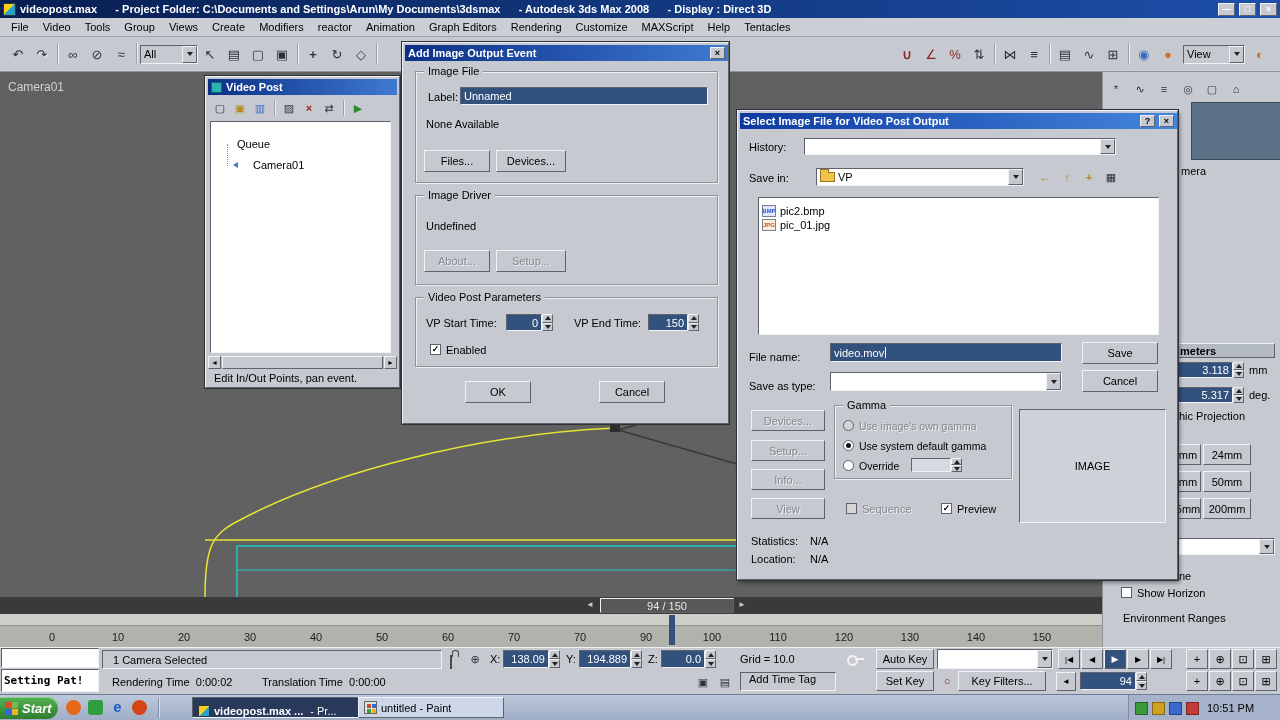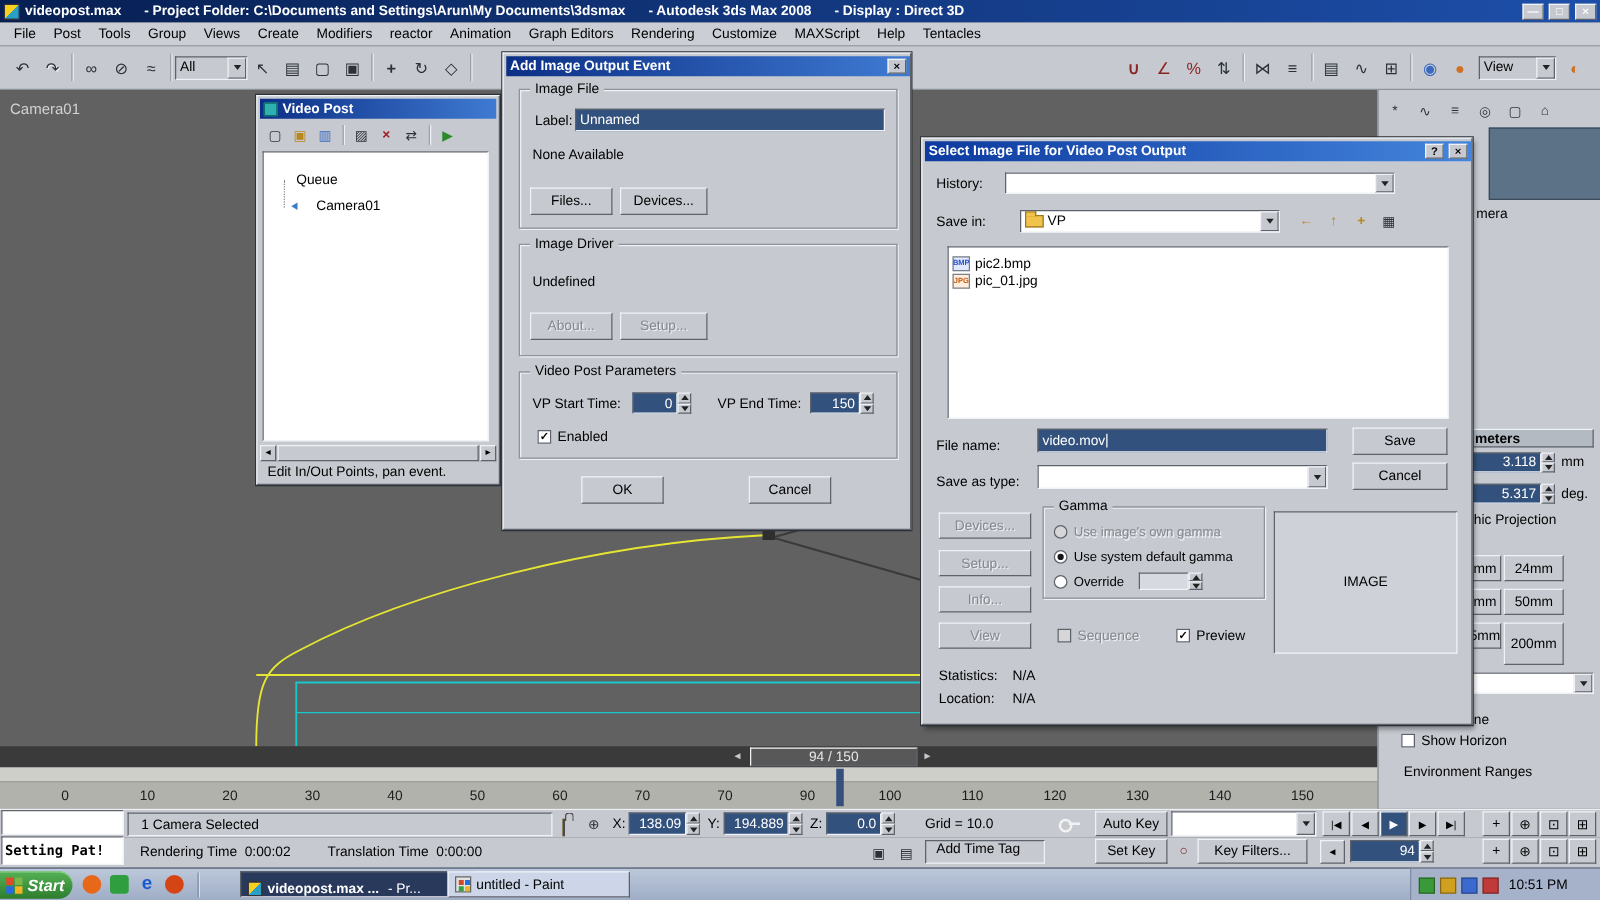--- a/index.html
+++ b/index.html
@@ -67,21 +67,21 @@
   <span class="maxico"></span>
   <span style="white-space:pre;font-weight:bold">videopost.max      - Project Folder: C:\Documents and Settings\Arun\My Documents\3dsmax      - Autodesk 3ds Max 2008      - Display : Direct 3D</span>
   <span style="flex:1"></span>
   <span class="btn bevel-out winbtn">—</span>
   <span class="btn bevel-out winbtn">□</span>
   <span class="btn bevel-out winbtn">×</span>
 </div>
 
 <div class="abs" style="left:0;top:18px;width:1280px;height:19px;background:#cbcfd5;display:flex;padding-left:4px;border-bottom:1px solid #9aa0a8">
   <span class="menuitem">File</span>
-  <span class="menuitem">Post</span>
+  <span class="menuitem">Video</span>
   <span class="menuitem">Tools</span>
   <span class="menuitem">Group</span>
   <span class="menuitem">Views</span>
   <span class="menuitem">Create</span>
   <span class="menuitem">Modifiers</span>
   <span class="menuitem">reactor</span>
   <span class="menuitem">Animation</span>
   <span class="menuitem">Graph Editors</span>
   <span class="menuitem">Rendering</span>
   <span class="menuitem">Customize</span>
@@ -192,21 +192,21 @@
     </span>
   <span class="abs lbl" style="left:146px;top:317px">deg.</span>
 
   <span class="abs lbl" style="left:76px;top:338px">hic Projection</span>
 
   <div class="abs btn bevel-out" style="left:72px;top:372px;width:26px;height:21px">mm</div>
   <div class="abs btn bevel-out" style="left:100px;top:372px;width:48px;height:21px">24mm</div>
   <div class="abs btn bevel-out" style="left:72px;top:399px;width:26px;height:21px">mm</div>
   <div class="abs btn bevel-out" style="left:100px;top:399px;width:48px;height:21px">50mm</div>
   <div class="abs btn bevel-out" style="left:72px;top:426px;width:26px;height:21px">5mm</div>
-  <div class="abs btn bevel-out" style="left:100px;top:426px;width:48px;height:34px">200mm</div>
+  <div class="abs btn bevel-out" style="left:100px;top:426px;width:48px;height:21px">200mm</div>
 
   <div class="abs combo bevel-in dark" style="left:72px;top:466px;width:100px;height:17px">
     <span class="ctext">t Camera</span>
     <span class="carrow bevel-out">
         <i class="tri"></i>
       </span>
   </div>
 
   <span class="abs lbl" style="left:76px;top:498px">ne</span>
 

